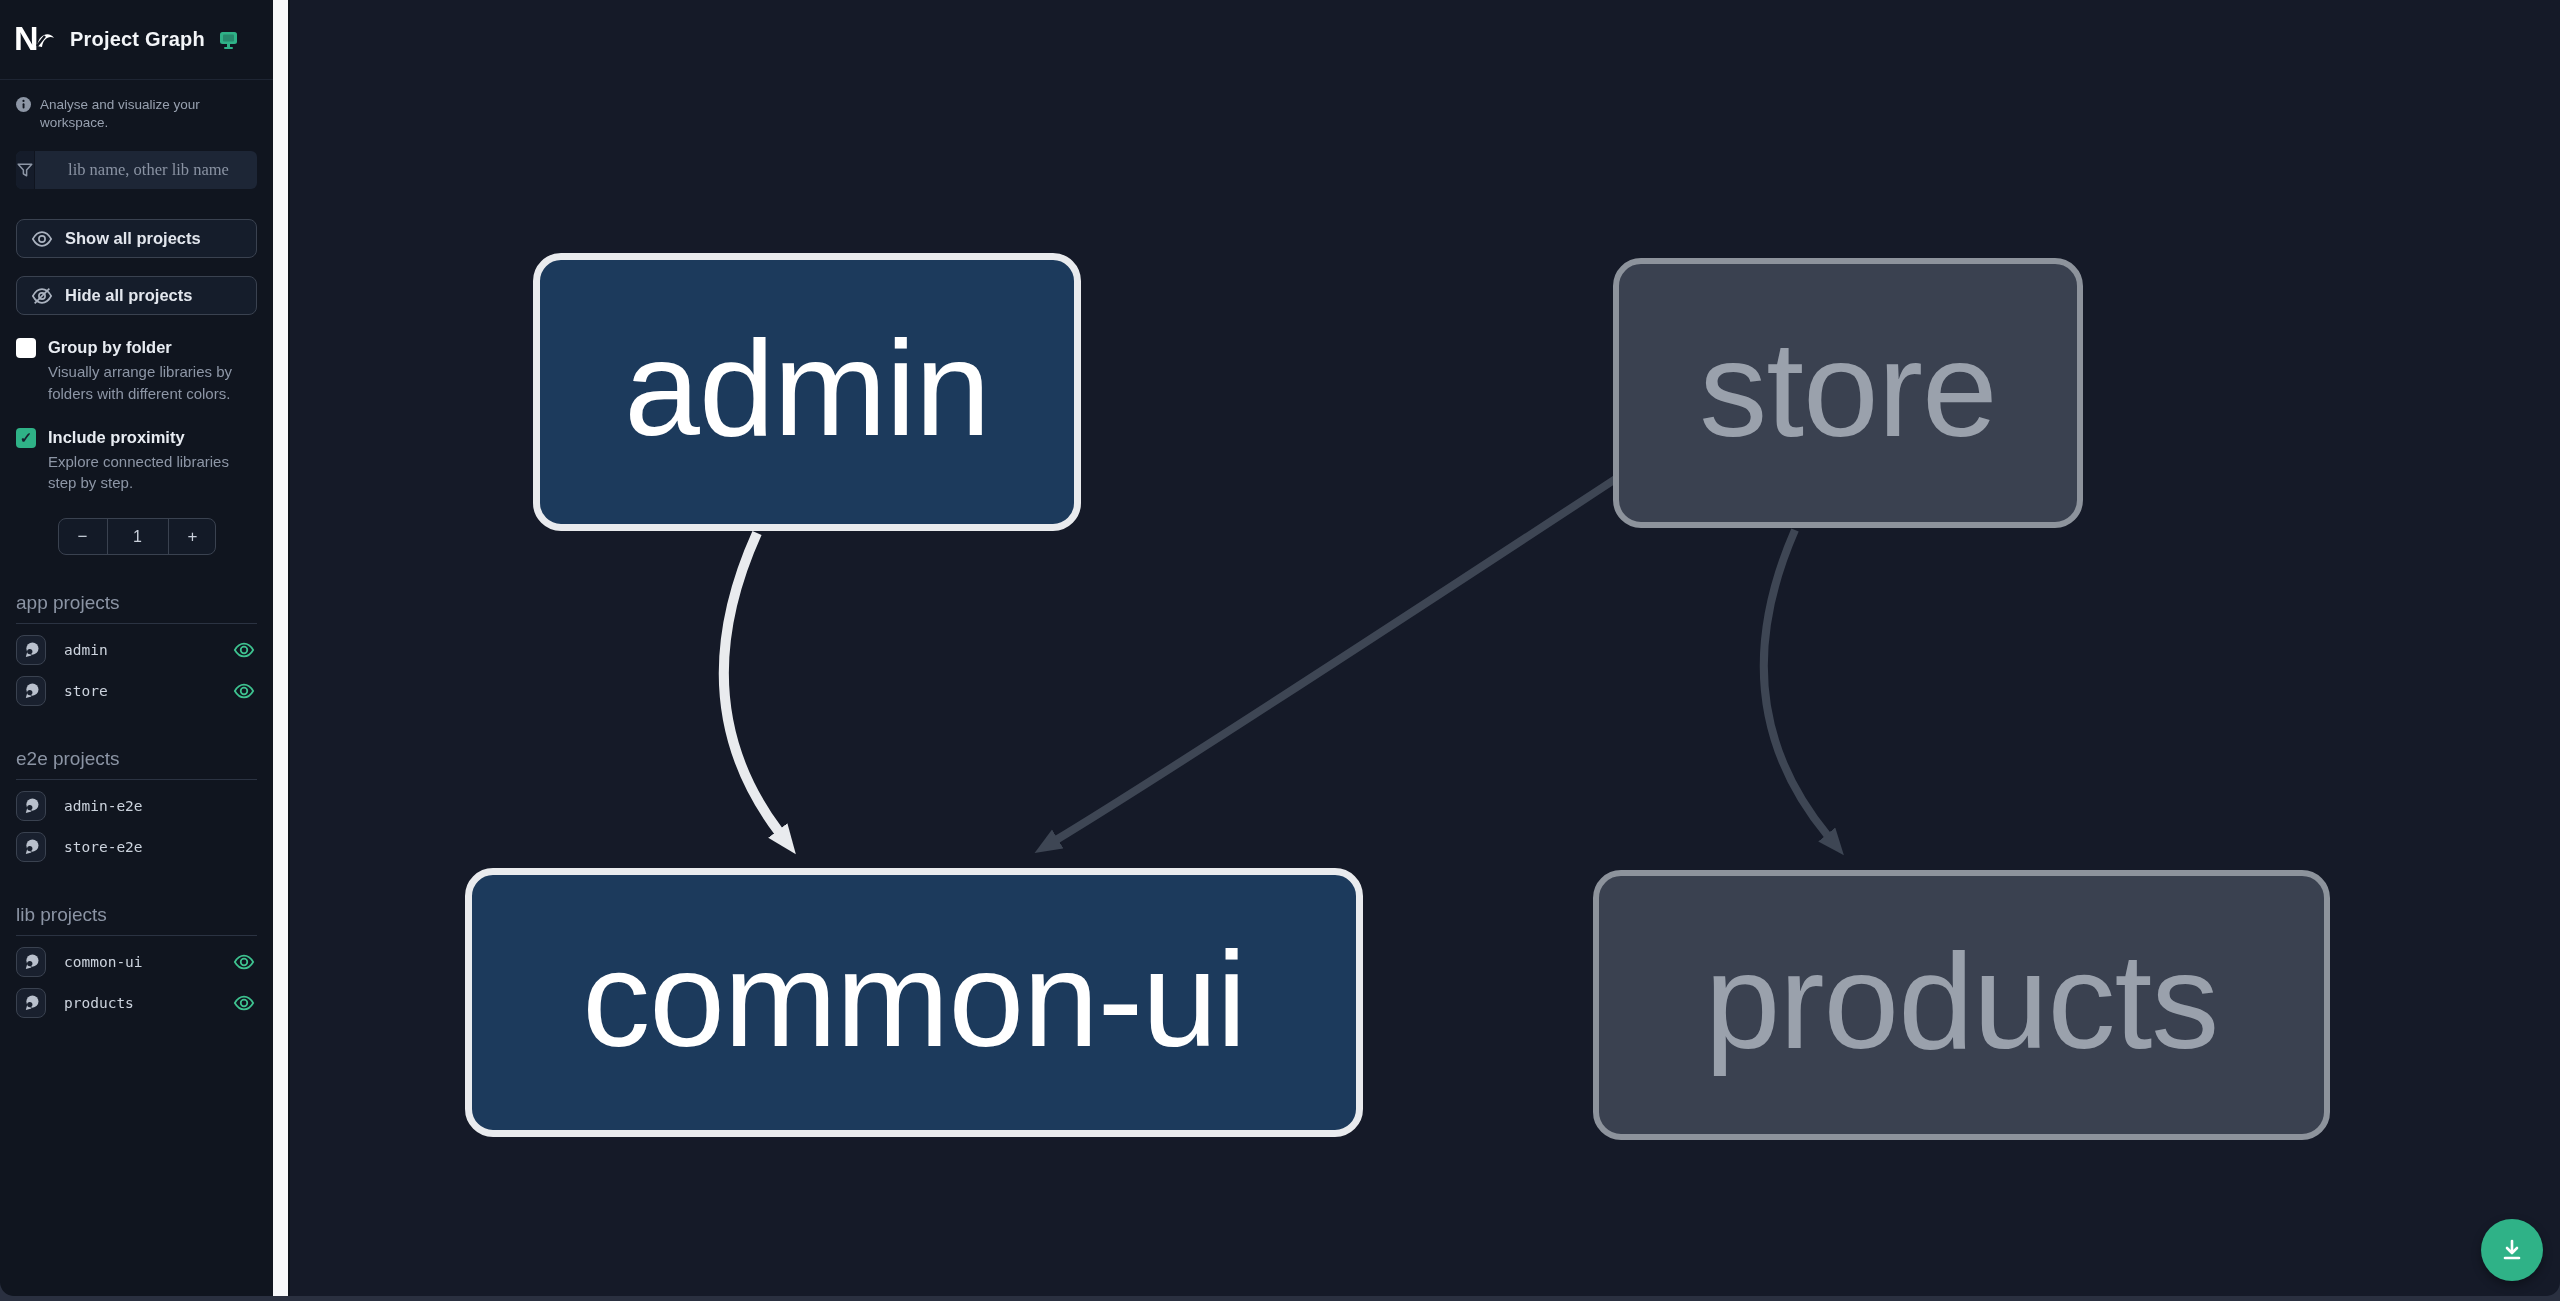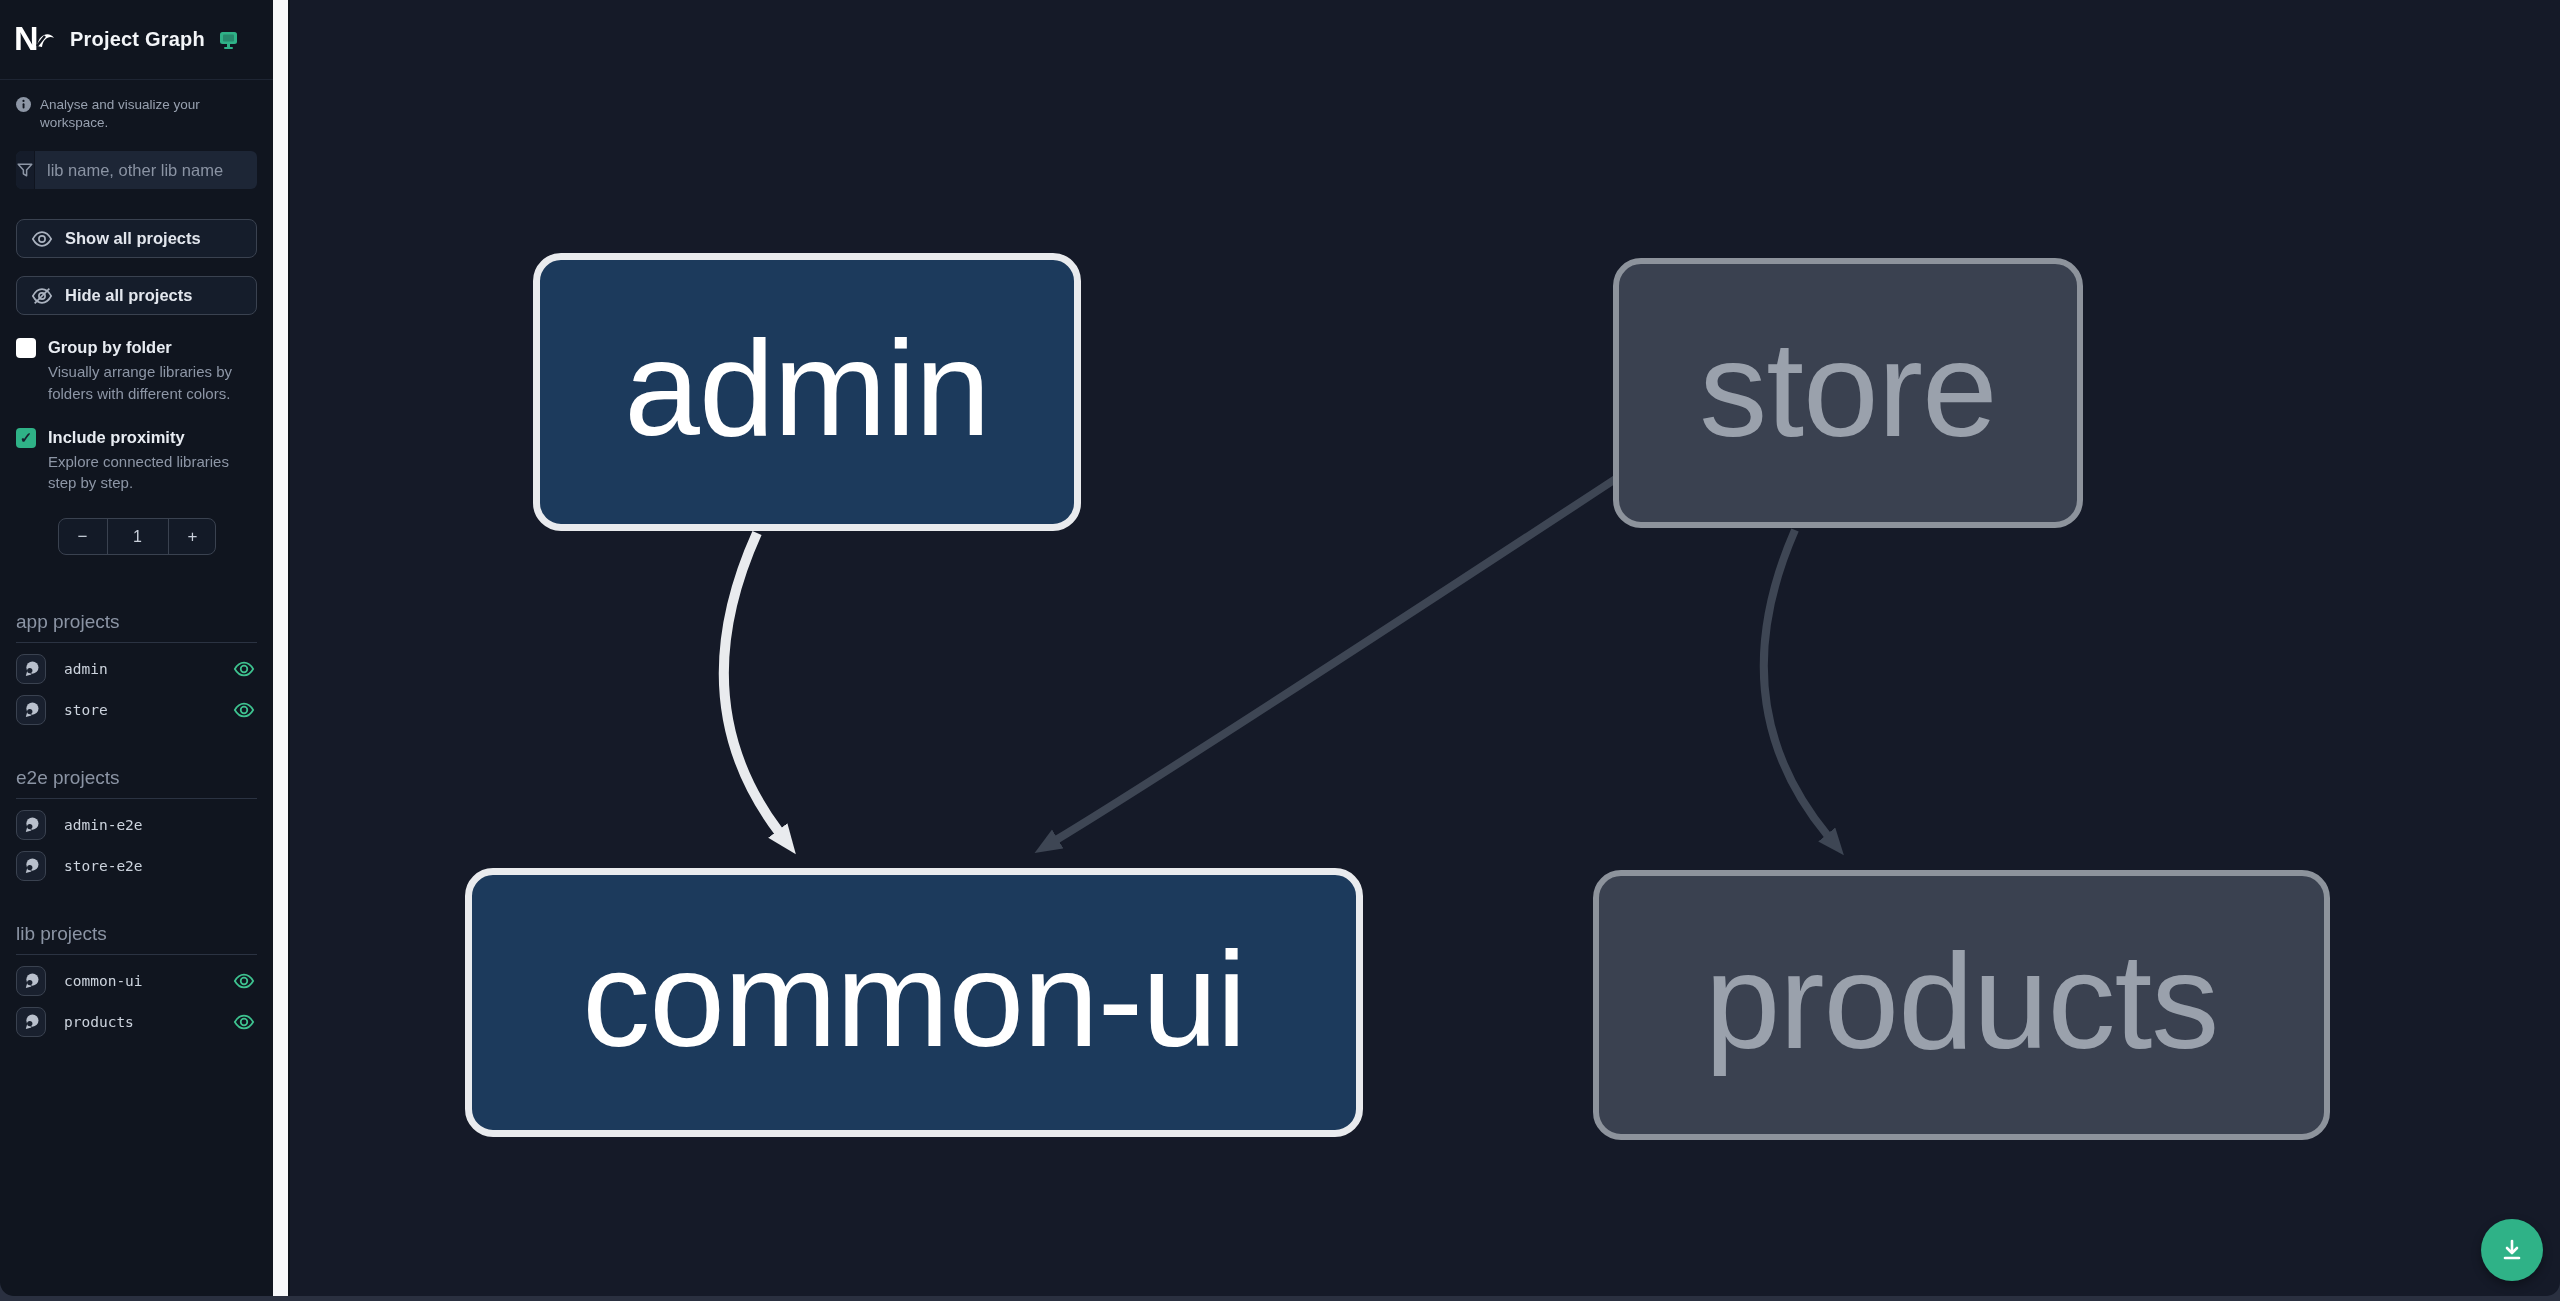--- a/index.html
+++ b/index.html
@@ -11,40 +11,40 @@
   .sb-header { height:80px; flex:0 0 auto; display:flex; align-items:center; padding:0 14px; border-bottom:1px solid #1e2533; }
   .sb-title { color:#f3f5f8; font-size:20px; font-weight:bold; margin-left:14px; letter-spacing:.2px;text-align:right; }
   .monitor-icon { margin-left:14px; display:inline-flex; }
   .sb-body { flex:1 1 auto; overflow:hidden; padding-bottom:20px; }
 
   .tagline { display:flex; align-items:flex-start; gap:9px; margin:16px 16px 0 16px; color:#97a0af; font-size:13.5px; line-height:1.3; }
   .tagline svg { flex:0 0 auto; margin-top:1px; }
 
   .searchbox { display:flex; align-items:stretch; margin:20px 16px 0 16px; height:38px; background:#1d2636; border-radius:6px; overflow:hidden; }
   .search-icon-cell { width:40px; background:#151c2a; display:flex; align-items:center; justify-content:center; border-right:1px solid #0f141f; }
-  .searchbox input { flex:1; background:transparent; border:none; outline:none; color:#dfe4ec; font-size:16.5px; padding:0 12px; font-family:Liberation Sans, sans-serif; }
+  .searchbox input { flex:1; background:transparent; border:none; outline:none; color:#dfe4ec; font-size:16.5px; padding:0 12px; font-family:Liberation Serif, serif;text-align:center; }
   .searchbox input::placeholder { color:#8a93a3; }
 
   .cb { display:grid; grid-template-columns:20px 1fr; column-gap:12px; margin:22px 16px 0 16px; cursor:pointer; }
   .cb-box { width:20px; height:20px; border-radius:4px; background:#a9b0bc; margin-top:1px; }
   .cb-box.white { background:#ffffff; }
   .cb-box.checked { background:#2fb287; display:flex; align-items:center; justify-content:center; color:#17202e; font-size:15px; font-weight:bold; }
   .cb-label { color:#e8ecf2; font-size:16.5px; font-weight:bold; line-height:1.25; }
   .cb-desc { grid-column:2; color:#8d96a6; font-size:15px; line-height:1.45; margin-top:3px; max-width:212px; }
 
   .sb-btn { display:flex; align-items:center; gap:12px; margin:18px 16px 0 16px; width:calc(100% - 32px); height:39px; background:#151d2b; border:1px solid #3a4250; border-radius:8px; color:#e2e6ed; font-size:16.5px; font-weight:bold; padding:0 14px; cursor:pointer; font-family:"Liberation Sans",sans-serif; }
   .sb-btn:first-of-type { margin-top:30px; }
 
   .stepper { display:grid; grid-template-columns:48px 62px 48px; width:158px; height:37px; margin:24px auto 0 auto; border:1px solid #3a4250; border-radius:8px; background:#131a27; overflow:hidden; }
   .stepper > * { display:flex; align-items:center; justify-content:center; color:#c8cfda; font-size:17px; }
   .step-val { border-left:1px solid #3a4250; border-right:1px solid #3a4250; font-size:16px; }
   .step-btn { background:transparent; border:none; color:#c8cfda; cursor:pointer; font-family:"Liberation Sans",sans-serif; }
 
   .section { margin:42px 16px 0 16px; }
-  .section.first { margin-top:56px; }
+  .section.first { margin-top:37px; }
   .sec-h { color:#8b94a4; font-size:19px; padding-bottom:9px; border-bottom:1px solid #2b3342; }
   .prow { display:flex; align-items:center; margin-top:11px; height:30px; }
   .prow-btn { width:30px; height:30px; border-radius:8px; border:1px solid #3a4250; background:#19202e; display:flex; align-items:center; justify-content:center; cursor:pointer; flex:0 0 auto; }
   .prow-label { margin-left:18px; font-family:"DejaVu Sans Mono","Liberation Mono",monospace; font-size:14.5px; color:#ccd3dd; }
   .prow-eye { margin-left:auto; margin-right:2px; display:inline-flex; cursor:pointer; }
 
   
   .gutter { width:17px; height:100%; background:#f6f7f9; flex:0 0 auto; border-right:2px solid #0c111b; cursor:col-resize; }
 
   

